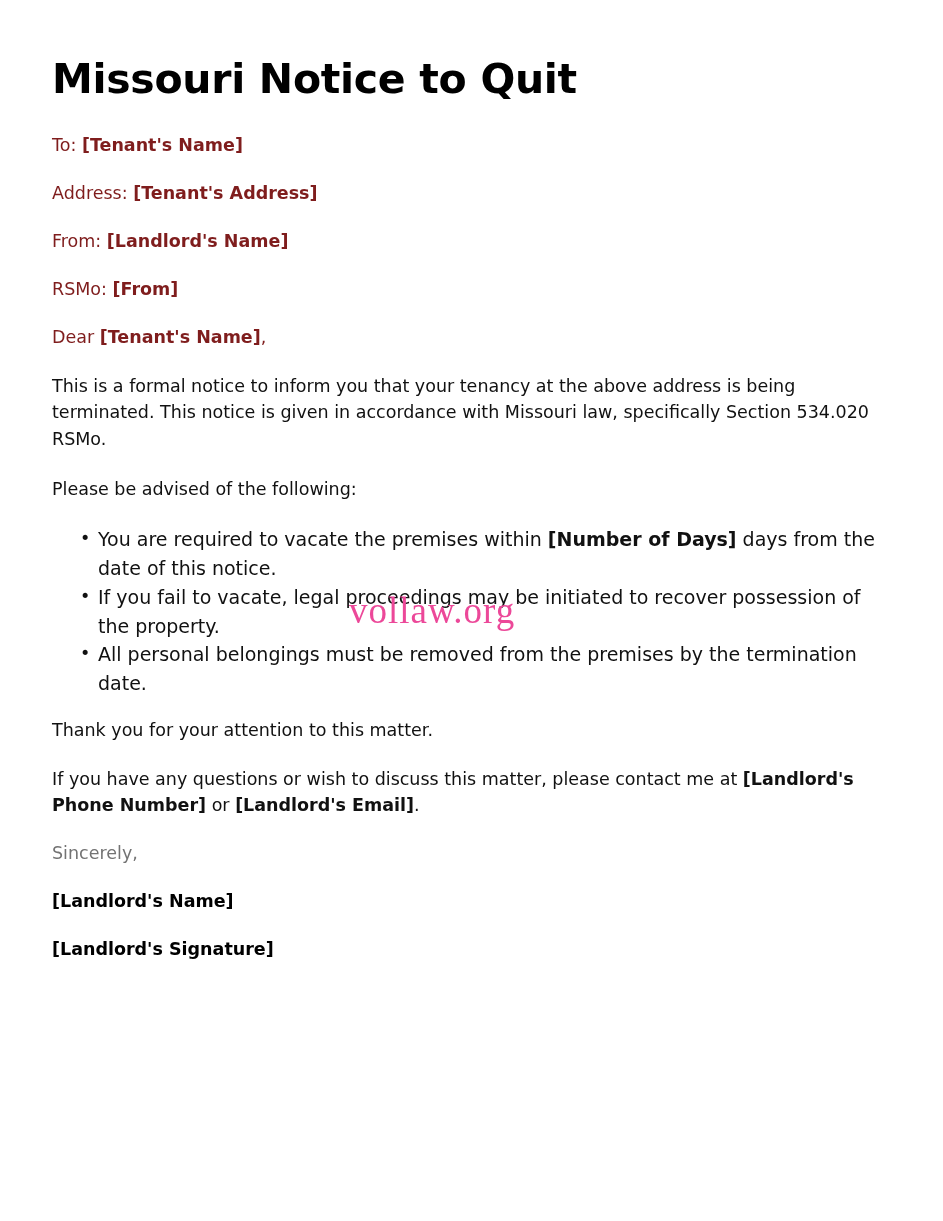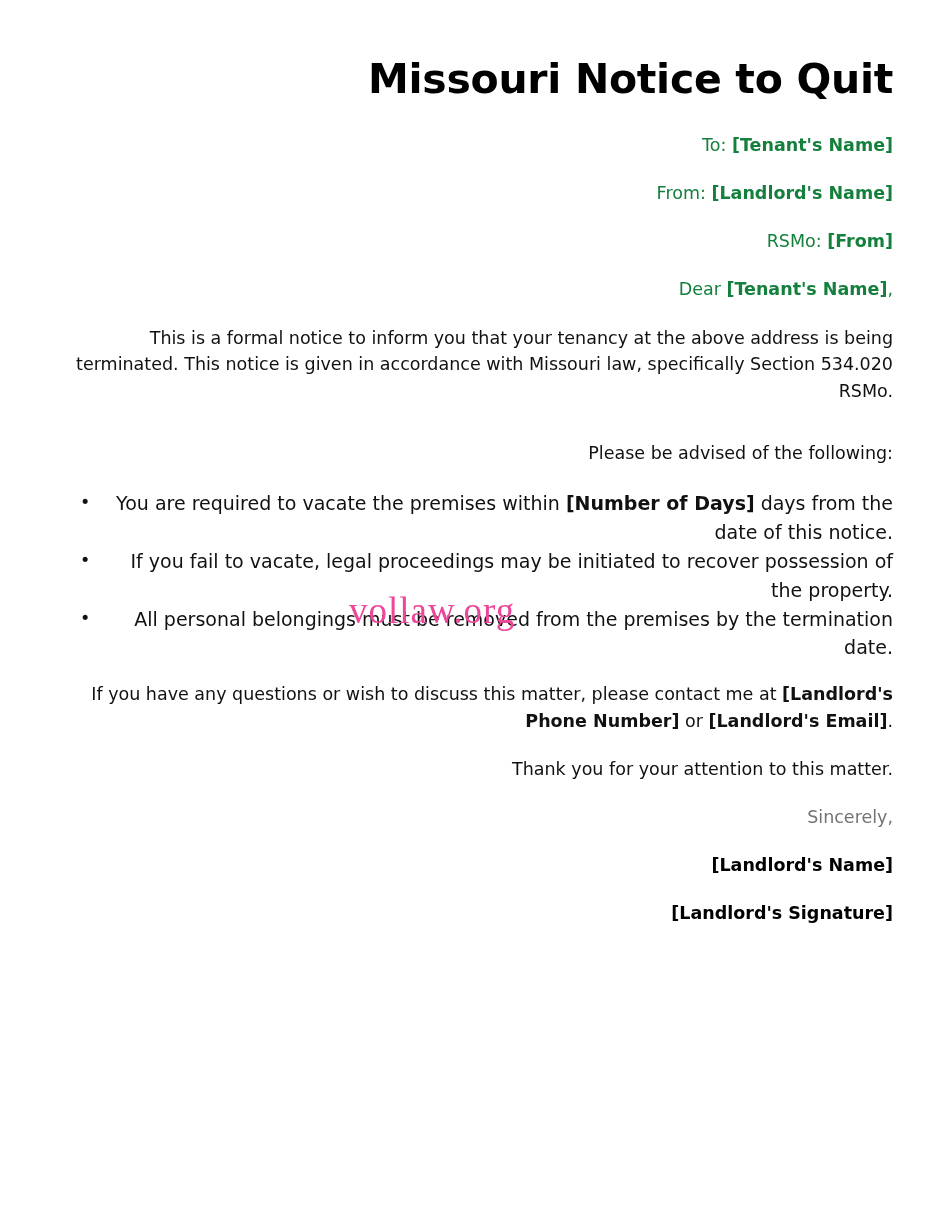--- a/index.html
+++ b/index.html
@@ -12,57 +12,56 @@
     font-family: "DejaVu Sans", "Liberation Sans", sans-serif;
     color: #000000;
   }
   .page {
     position: relative;
     width: 906px;
     height: 1221px;
     background: #ffffff;
     box-sizing: border-box;
     overflow: hidden;
-    text-align: right;
   }
   .doc {
     position: absolute;
     left: 52px;
     top: 56px;
     width: 841px;
   }
   .doc-title {
     font-size: 41px;
     font-weight: bold;
     line-height: 1.15;
     letter-spacing: -0.3px;
     margin: 0 0 30px 0;
     color: #000000;
   }
   .field-line {
     font-size: 17.5px;
     line-height: 1.45;
     margin: 0 0 22.5px 0;
-    color: #15803d;
+    color: #7f1d1d;
   }
   .field-line .label {
     font-weight: normal;
   }
   .field-line .ph,
   .ph {
     font-weight: bold;
   }
   .para {
     font-size: 17.5px;
     line-height: 1.52;
     margin: 0 0 22px 0;
     color: #111111;
   }
   .para-body {
-    margin-bottom: 36px;
+    margin-bottom: 24px;
   }
   ul.bullets {
     margin: 0 0 19px 0;
     padding: 0 0 0 46px;
     list-style: none;
   }
   ul.bullets li {
     position: relative;
     font-size: 19px;
     line-height: 1.52;
@@ -111,20 +110,24 @@
 
   <div class="doc">
 
     <h1 class="doc-title">Missouri Notice to Quit</h1>
 
     <p class="field-line">
       <span class="label">To:</span>
       <span class="ph">[Tenant's Name]</span>
     </p>
 
+    <p class="field-line">
+      <span class="label">Address:</span>
+      <span class="ph">[Tenant's Address]</span>
+    </p>
 
     <p class="field-line">
       <span class="label">From:</span>
       <span class="ph">[Landlord's Name]</span>
     </p>
 
 
     <p class="field-line">
       <span class="label">RSMo:</span>
       <span class="ph">[From]</span>
@@ -135,23 +138,23 @@
     <p class="para para-body">This is a formal notice to inform you that your tenancy at the above address is being terminated. This notice is given in accordance with Missouri law, specifically Section 534.020 RSMo.</p>
 
     <p class="para">Please be advised of the following:</p>
 
     <ul class="bullets">
       <li><span>You are required to vacate the premises within </span><span class="ph">[Number of Days]</span><span> days from the date of this notice.</span></li>
       <li><span>If you fail to vacate, legal proceedings may be initiated to recover possession of the property.</span></li>
       <li><span>All personal belongings must be removed from the premises by the termination date.</span></li>
     </ul>
 
+    <p class="para">Thank you for your attention to this matter.</p>
+
     <p class="para"><span>If you have any questions or wish to discuss this matter, please contact me at </span><span class="ph">[Landlord's Phone Number]</span><span> or </span><span class="ph">[Landlord's Email]</span><span>.</span></p>
-
-    <p class="para">Thank you for your attention to this matter.</p>
 
     <p class="sign-off">Sincerely,</p>
 
     <p class="closing-name">[Landlord's Name]</p>
 
     <p class="closing-name">[Landlord's Signature]</p>
 
   </div>
 
   <div class="watermark">vollaw.org</div>

